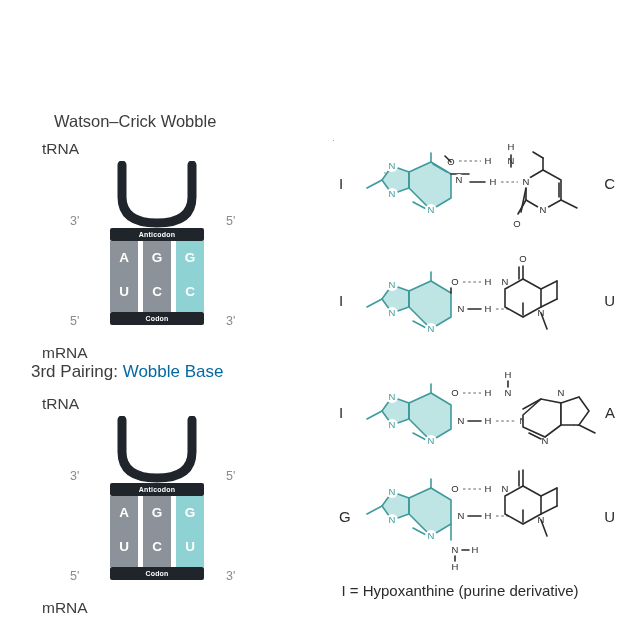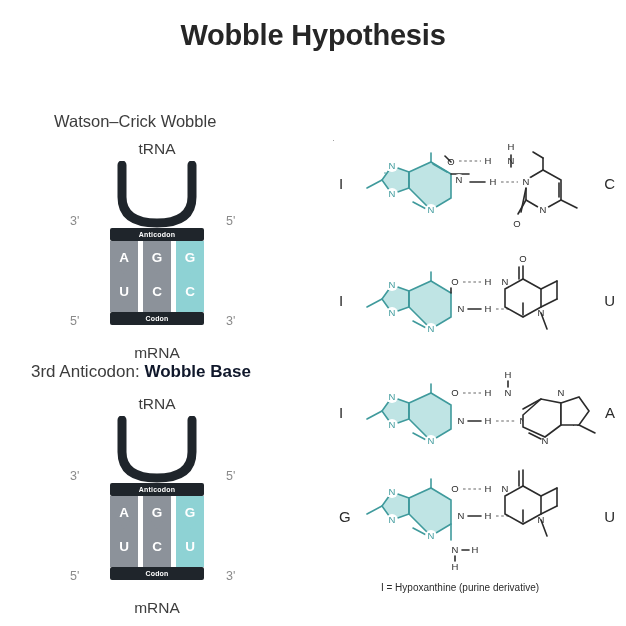--- a/index.html
+++ b/index.html
@@ -25,30 +25,30 @@
 
   
   .section-heading {
     position: absolute;
     font-size: 16.5px; color: #3d3d3d; font-weight: normal;
     white-space: nowrap;
   }
   #heading-wc   { top: 112px; left: 54px; }
   #heading-main { top: 112px; left: 379px; }
   #heading-wobble { top: 362px; left: 31px; font-size: 17px; }
-  #heading-wobble .accent { color: #0f172a; font-weight: bold; }
+  #heading-wobble .accent { color: #0369a1; }
 
   
   .trna-panel { position: absolute; width: 230px; height: 220px; }
   #panel-1 { top: 140px; left: 42px; }
   #panel-2 { top: 395px; left: 42px; }
 
   .label-trna, .label-mrna {
     position: absolute; left: 0; width: 230px;
-    text-align: center; font-size: 15.5px; color: #3d3d3d;
+    font-size: 15.5px; color: #3d3d3d;
   }
   .label-trna { top: 0px; }
   .label-mrna { bottom: -2px; }
 
   
   .stem { position: absolute; top: 21px; left: 50px; width: 130px; height: 74px; }
   .stem svg { display: block; }
 
   
   .prime {
@@ -103,36 +103,35 @@
     position: absolute; font-size: 15px; color: #2b2b2b; line-height: 1;
   }
   .pair-letter.left  { left: 6px; }
   .pair-letter.right { right: 8px; }
 
   .pair svg { position: absolute; top: 0; left: 0; }
 
   
   #footnote {
     position: absolute; top: 582px; left: 310px; width: 300px;
-    text-align: center; font-size: 10px; color: #2b2b2b;
+    text-align: center; font-size: 15px; color: #2b2b2b;
     white-space: nowrap;
   }
 </style>
 </head>
 <body>
 
 <div id="page">
 
-  <div id="title">Wobble Hypothesis</div>
 
   <div class="section-heading" id="heading-wc">Watson–Crick Wobble</div>
 
 
   <div class="section-heading" id="heading-wobble">
-    <span>3rd Anticodon: </span><span class="accent">Wobble Base</span>
+    <span>3rd Pairing: </span><span class="accent">Wobble Base</span>
   </div>
 
   <div class="trna-panel" id="panel-1">
     <div class="label-trna">tRNA</div>
 
     <div class="stem">
       <svg width="130" height="74" viewBox="0 0 130 74">
         <path d="M30 4 L30 36 Q30 62 65 62 Q100 62 100 36 L100 4" fill="none" stroke="#1f252b" stroke-width="9" stroke-linecap="round"></path>
       </svg>
     </div>

